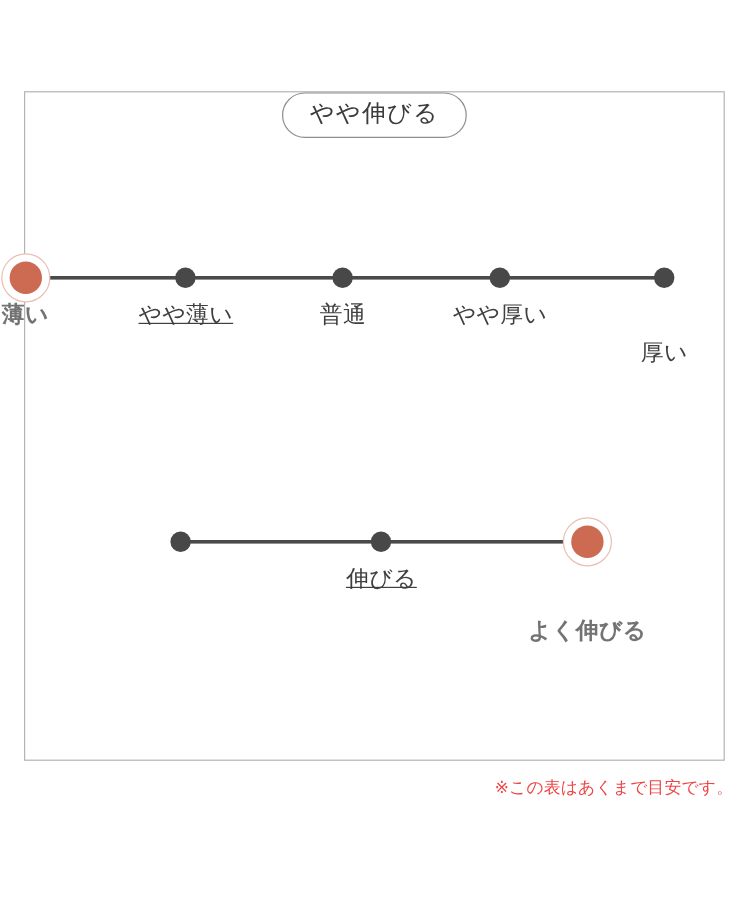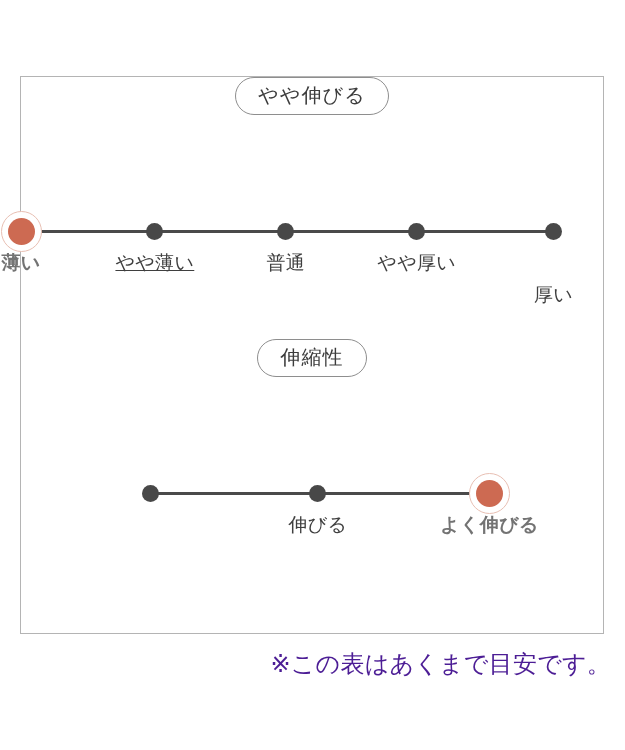--- a/index.html
+++ b/index.html
@@ -102,22 +102,22 @@
   }
   .tick-label.selected {
     font-weight: bold;
     color: #737373;
   }
 
   #footnote {
     position: absolute;
     right: 14px;
     top: 648px;
-    font-size: 24px;
-    color: #4c1d95;
+    font-size: 14px;
+    color: #ef4444;
     letter-spacing: 0.01em;
     white-space: nowrap;
   }
 </style>
 </head>
 <body>
 
 <div id="panel">
 
   <div class="section" id="section-thickness">
@@ -140,33 +140,30 @@
       <div class="tick-label selected" id="lbl-t-0" style="left: 0%;">薄い</div>
       <div class="tick-label" id="lbl-t-1" style="left: 23%; text-decoration: underline;">やや薄い</div>
       <div class="tick-label" id="lbl-t-2" style="left: 45.5%;">普通</div>
       <div class="tick-label" id="lbl-t-3" style="left: 68%;">やや厚い</div>
       <div class="tick-label" id="lbl-t-4" style="left: 91.5%; margin-top: 32px;">厚い</div>
     </div>
   </div>
 
   <div class="section" id="section-stretch">
 
-    <div class="pill-row">
-      <span class="pill">伸縮性</span>
-    </div>
 
     <div class="scale" id="scale-stretch">
       <div class="track" id="track-stretch" style="left: 22.3%; width: 58.2%; background: rgb(74, 74, 74);"></div>
 
       <div class="ring" id="ring-stretch" style="left: 80.5%; border-color: rgb(232, 191, 179);"></div>
 
       <div class="dot" id="dot-s-0" style="left: 22.3%; background: rgb(72, 72, 72);"></div>
       <div class="dot" id="dot-s-1" style="left: 51%; background: rgb(72, 72, 72);"></div>
       <div class="dot selected" id="dot-s-2" style="left: 80.5%; background: rgb(205, 106, 82);"></div>
 
-      <div class="tick-label" id="lbl-s-1" style="left: 51%;">伸びる</div>
-      <div class="tick-label selected" id="lbl-s-2" style="left: 80.5%;">よく伸びる</div>
+      <div class="tick-label" id="lbl-s-1" style="left: 51%; text-decoration: underline;">伸びる</div>
+      <div class="tick-label selected" id="lbl-s-2" style="left: 80.5%; margin-top: 44px;">よく伸びる</div>
     </div>
   </div>
 
 </div>
 
 <div id="footnote">※この表はあくまで目安です。</div>
 
 </body></html>

